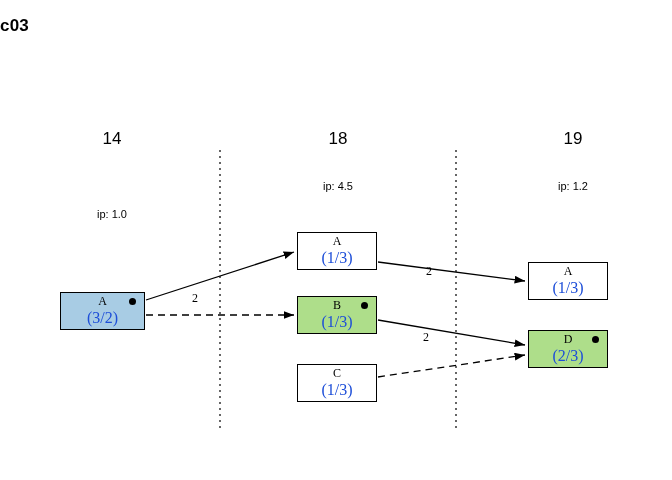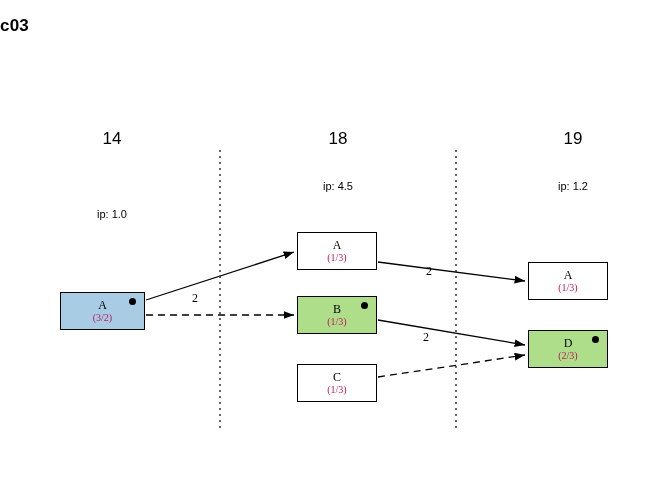--- a/index.html
+++ b/index.html
@@ -57,22 +57,22 @@
     align-items: center;
     justify-content: center;
     font-family: "Liberation Serif", serif;
     line-height: 1.18;
   }
   .node .nlabel {
     font-size: 12px;
     color: #000000;
   }
   .node .ncount {
-    font-size: 10px;
-    color: #be185d;
+    font-size: 16px;
+    color: #1d4ed8;
   }
   .node .marker-dot {
     position: absolute;
     width: 7px;
     height: 7px;
     border-radius: 50%;
     background: #000000;
     right: 8px;
     top: 5px;
   }

